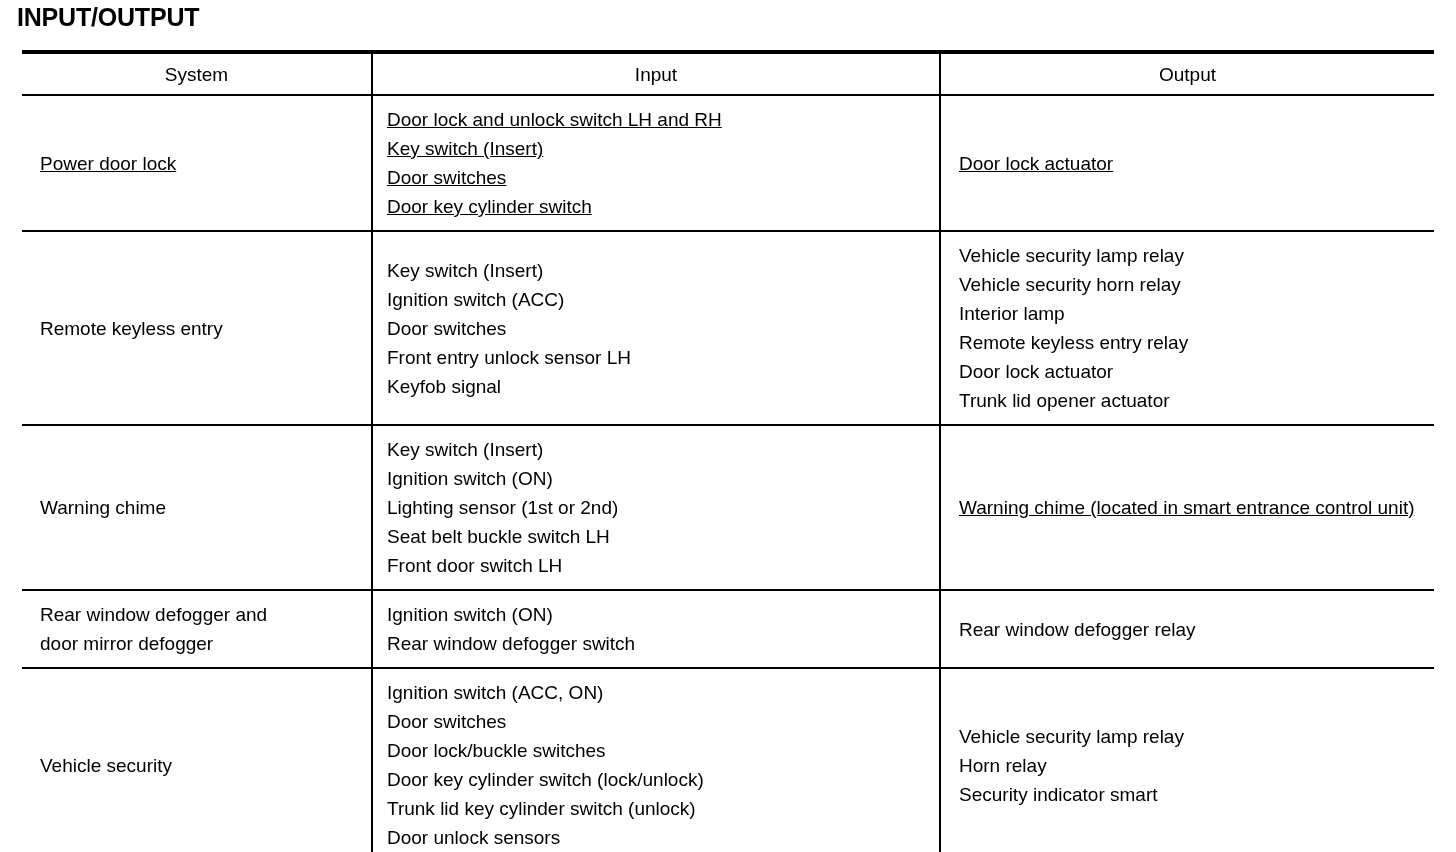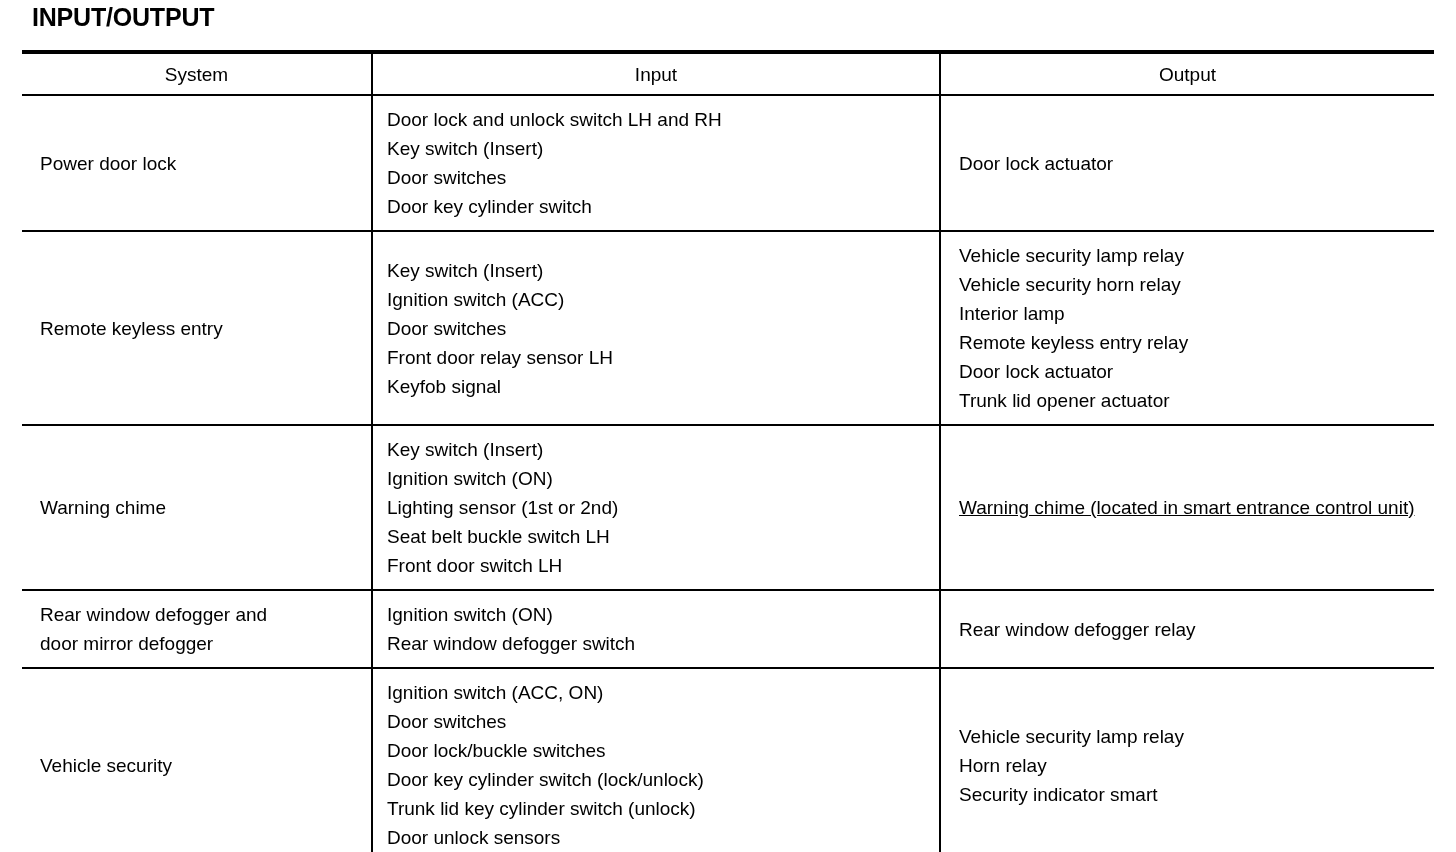--- a/index.html
+++ b/index.html
@@ -19,21 +19,21 @@
   .page {
     position: relative;
     width: 1456px;
     height: 852px;
     overflow: hidden;
   }
 
   
   .doc-title {
     position: absolute;
-    left: 32px;
+    left: 17px;
     top: 2px;
     font-size: 25px;
     font-weight: bold;
     letter-spacing: -0.2px;
     line-height: 30px;
     white-space: nowrap;
   }
 
   
   .io-table {
@@ -122,21 +122,21 @@
   .sys-label .sys-line {
     display: block;
     height: 29px;
     line-height: 29px;
     white-space: nowrap;
   }
 
   .out-block .line { }
 
   
-  tr.row-0 td { height: 130px; }
+  tr.row-0 td { height: 130px; text-decoration: underline; }
   tr.row-1 td { height: 190px; }
   tr.row-2 td { height: 158px; }
   tr.row-3 td { height: 72px; }
   tr.row-4 td { height: 183px; }
 </style>
 </head>
 <body>
 
 <div class="page">
 
@@ -180,21 +180,21 @@
           <td class="c-system">
             <span class="sys-label">
               <span class="sys-line">Remote keyless entry</span>
             </span>
           </td>
           <td class="c-input">
             <div class="cell-pad">
               <span class="line">Key switch (Insert)</span>
               <span class="line">Ignition switch (ACC)</span>
               <span class="line">Door switches</span>
-              <span class="line">Front door relay sensor LH</span>
+              <span class="line">Front entry unlock sensor LH</span>
               <span class="line">Keyfob signal</span>
             </div>
           </td>
           <td class="c-output">
             <div class="cell-pad out-block">
               <span class="line">Vehicle security lamp relay</span>
               <span class="line">Vehicle security horn relay</span>
               <span class="line">Interior lamp</span>
               <span class="line">Remote keyless entry relay</span>
               <span class="line">Door lock actuator</span>

